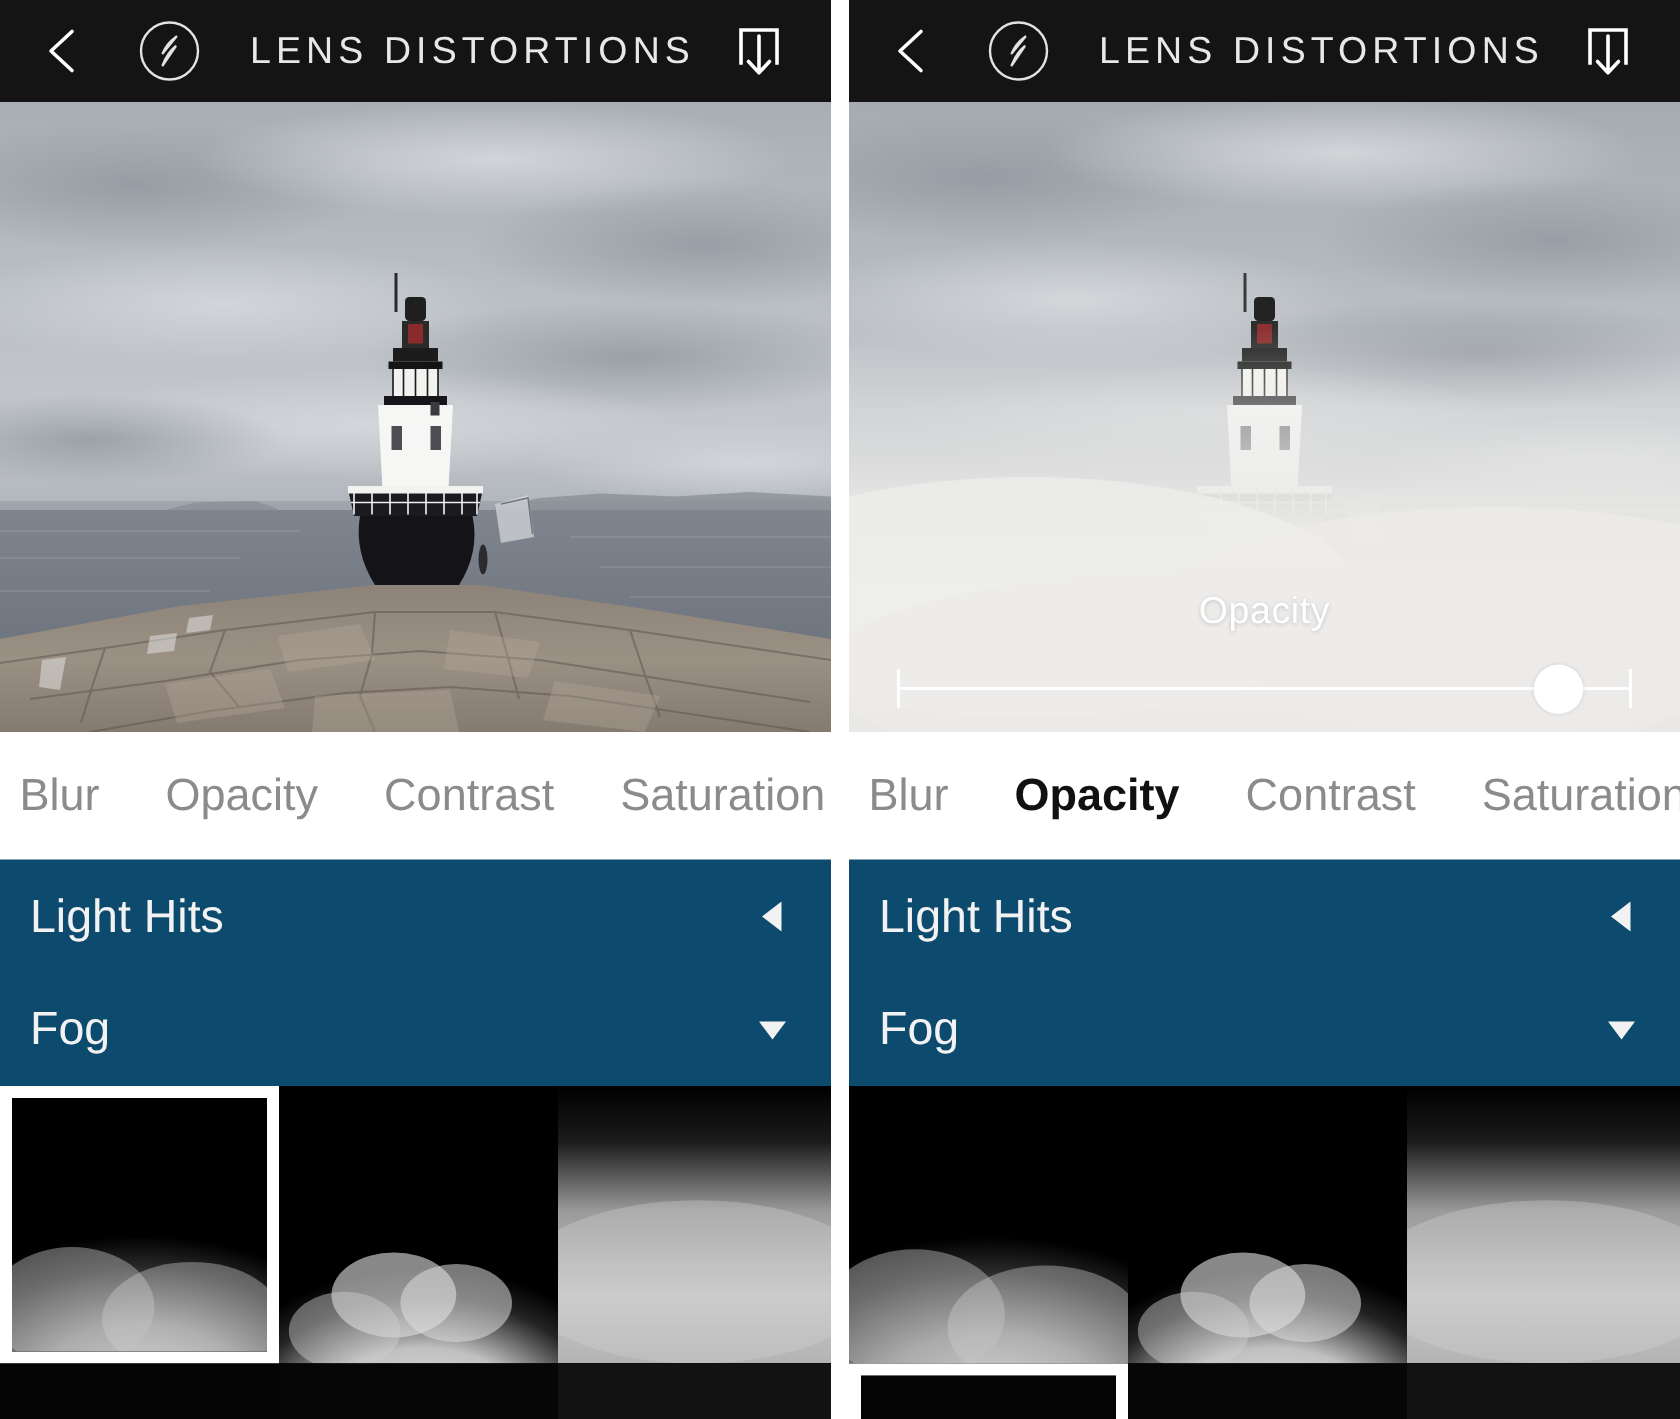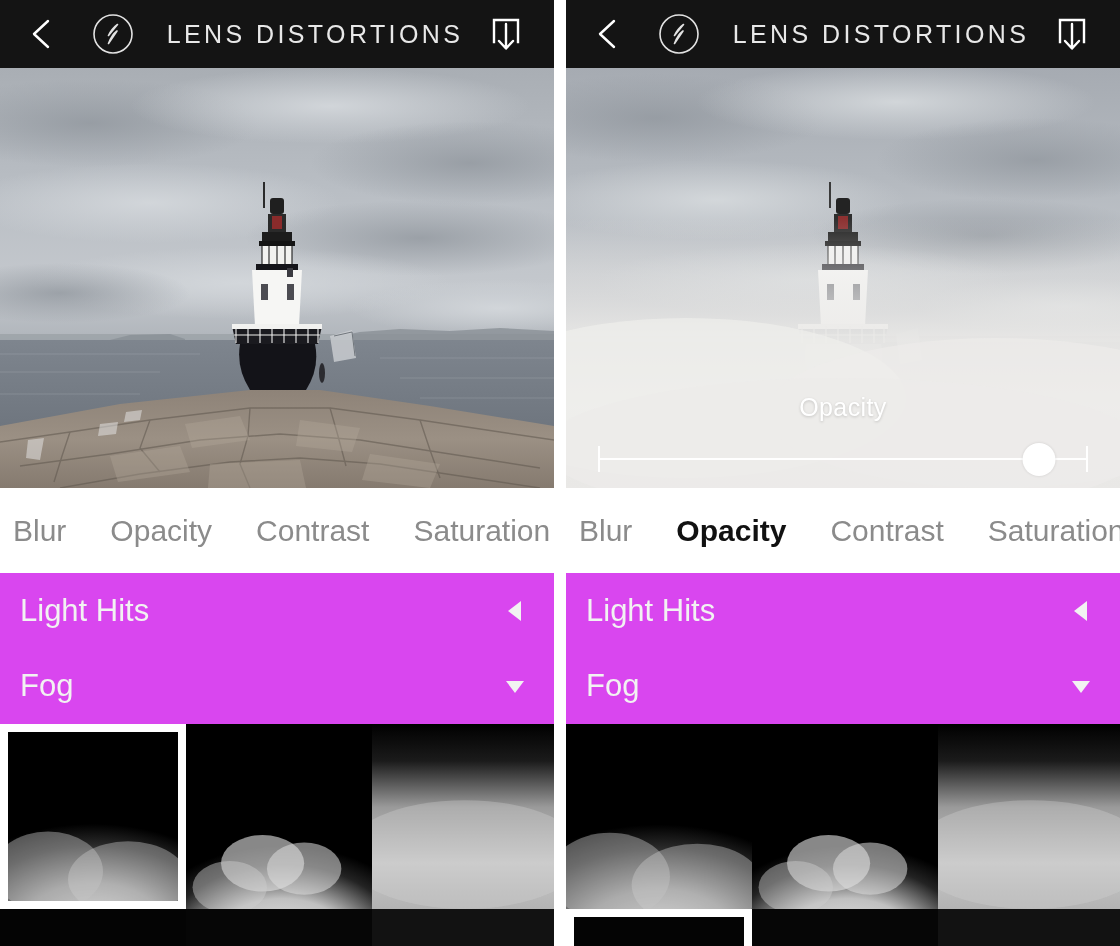--- a/index.html
+++ b/index.html
@@ -124,21 +124,21 @@
     margin-left:13px;
     margin-right:44px;
     cursor:pointer;
     flex:0 0 auto;
   }
   .tab + .tab{ margin-left:0; }
   .tab.active{ color:#111111; font-weight:700; }
 
   
   .darklist{
-    background:#d946ef;
+    background:#0c4a6e;
     height:151px;
     padding:0;
     position:relative;
   }
   .drow{
     height:75px;
     display:flex; align-items:center; justify-content:space-between;
     padding:0 26px 0 20px;
     cursor:pointer;
   }

